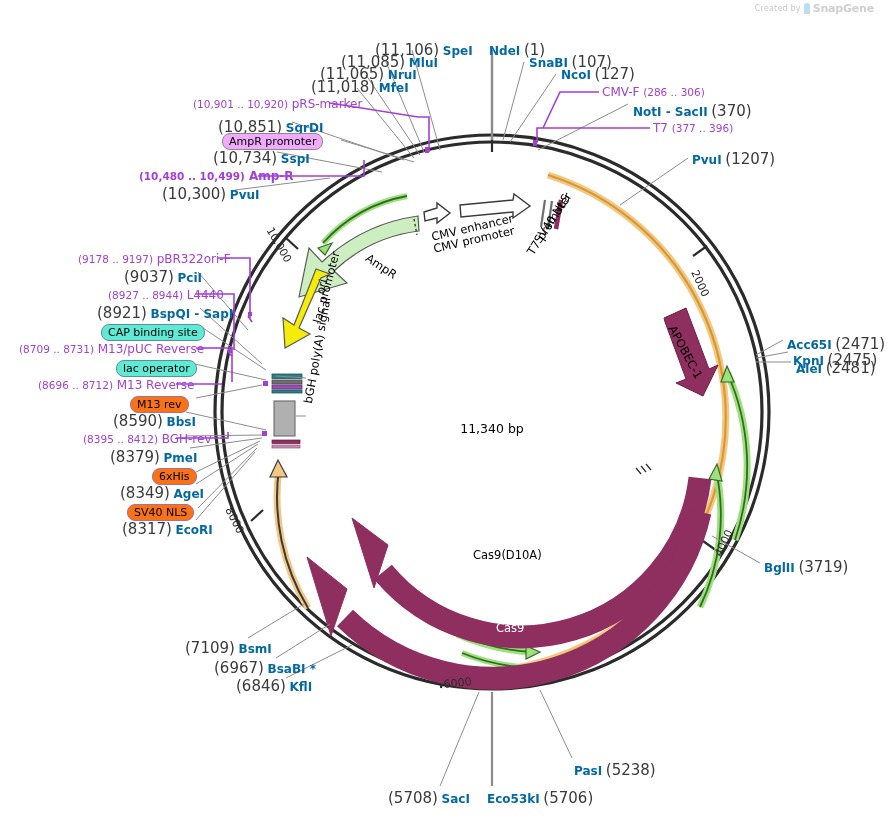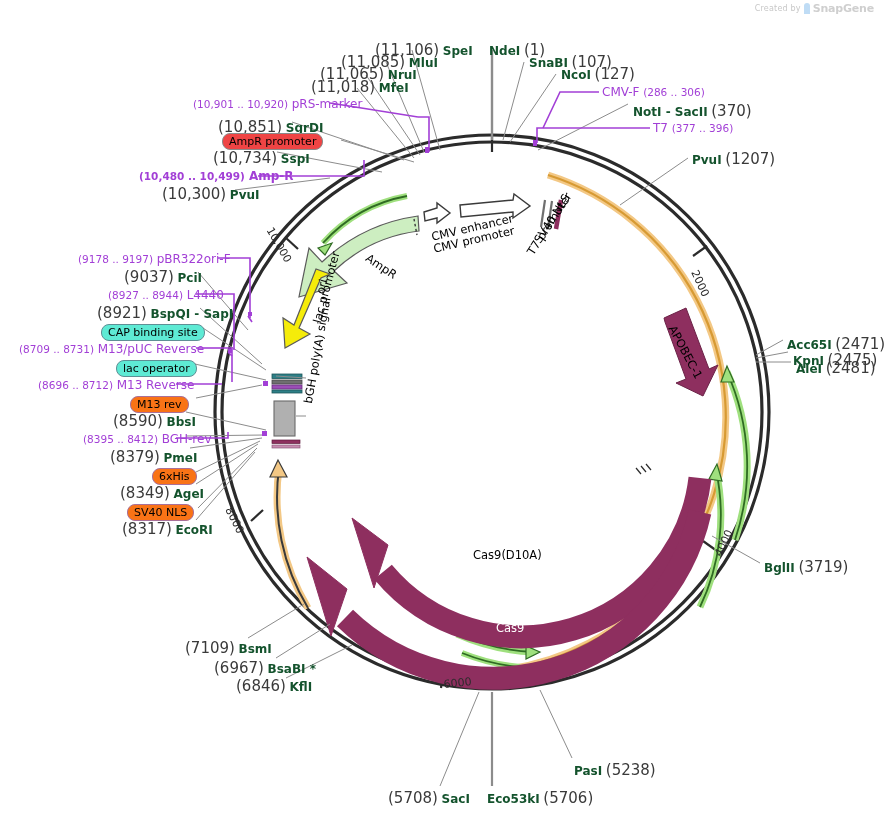--- a/index.html
+++ b/index.html
@@ -20,34 +20,34 @@
   }
   .watermark .wm-mark{
     width:6px;height:11px;border-radius:3px 3px 0 0;
     background:#bfdcf5;display:inline-block;
   }
   .watermark .wm-name{font-size:11px;color:#cfcfcf;font-weight:600;letter-spacing:-.2px;}
 
   
   .lbl{position:absolute;white-space:nowrap;font-size:11.5px;line-height:13px;}
   .lbl .pos{color:#3a3a3a;font-size:15px;}
-  .lbl .enz{font-weight:bold;color:#14532d;font-size:12px;}
+  .lbl .enz{font-weight:bold;color:#0369a1;font-size:12px;}
   .lbl.purple{color:#a23fd6;}
   .lbl.purple .pos{color:#a23fd6;font-size:10.5px;}
   .lbl.purple .nm{color:#a23fd6;font-size:12px;}
 
   
   .boxlbl{
     position:absolute;white-space:nowrap;font-size:11px;
     padding:1px 6px;border-radius:8px;border:1px solid #7d7d7d;
     background:#ffffff;color:#000;line-height:13px;
   }
   .boxlbl.teal{background:#5eead4;border-color:#5f8f95;}
   .boxlbl.pink{background:#f97316;border-color:#a87099;}
-  .boxlbl.plain{background:#ef4444;border-color:#8a8a8a;}
+  .boxlbl.plain{background:#f0abfc;border-color:#8a8a8a;}
 
   
   .center-title{
     position:absolute;text-align:center;width:360px;
     font-weight:bold;font-size:13.5px;letter-spacing:.1px;
   }
   .center-bp{
     position:absolute;text-align:center;width:360px;
     font-size:12.5px;color:#000;
   }
@@ -277,20 +277,21 @@
       <line x1="646" y1="464" x2="651" y2="470"></line>
     </g>
   </svg>
 
   <div class="watermark">
     <span>Created by</span>
     <span class="wm-mark"></span>
     <span class="wm-name">SnapGene</span>
   </div>
 
+  <div class="center-bp" style="left:312px;top:421px;">11,340 bp</div>
 
   <div id="enzyme-layer">
       <div class="lbl" style="left: 375px; top: 44px;"><span class="pos">(11,106)</span>  <span class="enz">SpeI</span></div>
       <div class="lbl" style="left: 341px; top: 56px;"><span class="pos">(11,085)</span>  <span class="enz">MluI</span></div>
       <div class="lbl" style="left: 320px; top: 68px;"><span class="pos">(11,065)</span>  <span class="enz">NruI</span></div>
       <div class="lbl" style="left: 311px; top: 81px;"><span class="pos">(11,018)</span>  <span class="enz">MfeI</span></div>
       <div class="lbl" style="left: 489px; top: 44px;"><span class="enz">NdeI</span>  <span class="pos">(1)</span></div>
       <div class="lbl" style="left: 529px; top: 56px;"><span class="enz">SnaBI</span>  <span class="pos">(107)</span></div>
       <div class="lbl" style="left: 561px; top: 68px;"><span class="enz">NcoI</span>  <span class="pos">(127)</span></div>
       <div class="lbl" style="left: 633px; top: 105px;"><span class="enz">NotI  - SacII</span>  <span class="pos">(370)</span></div>

